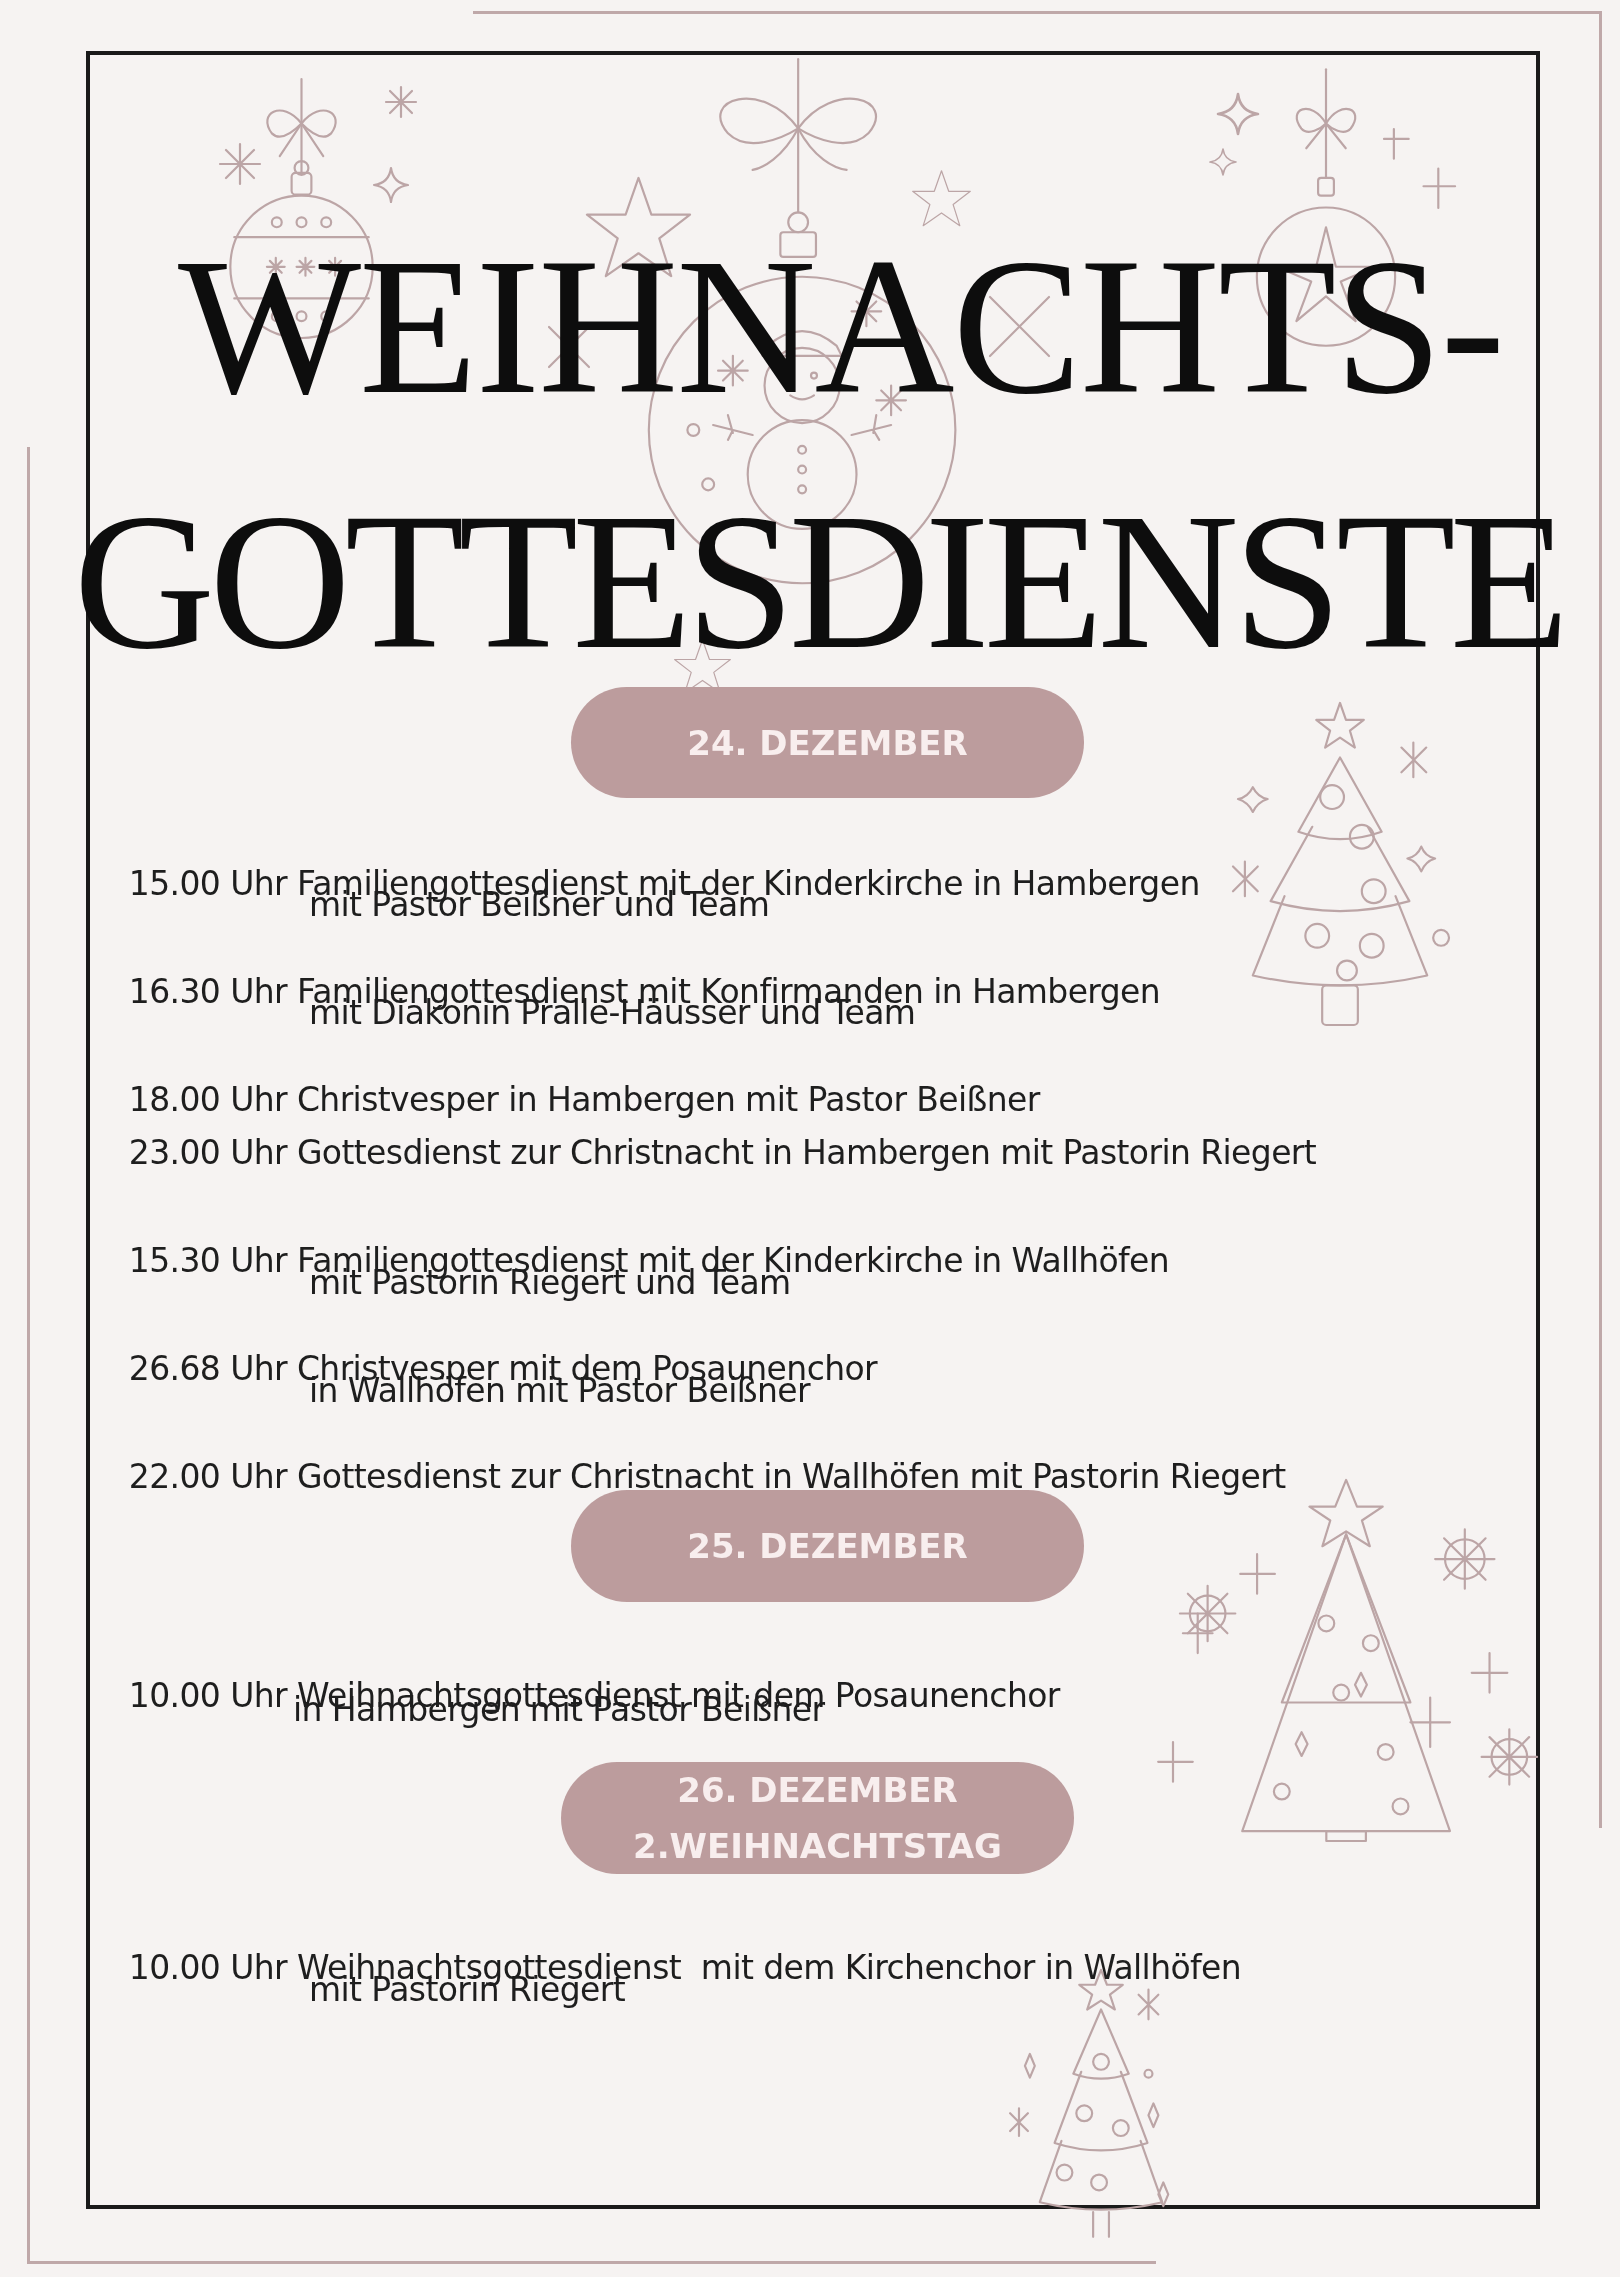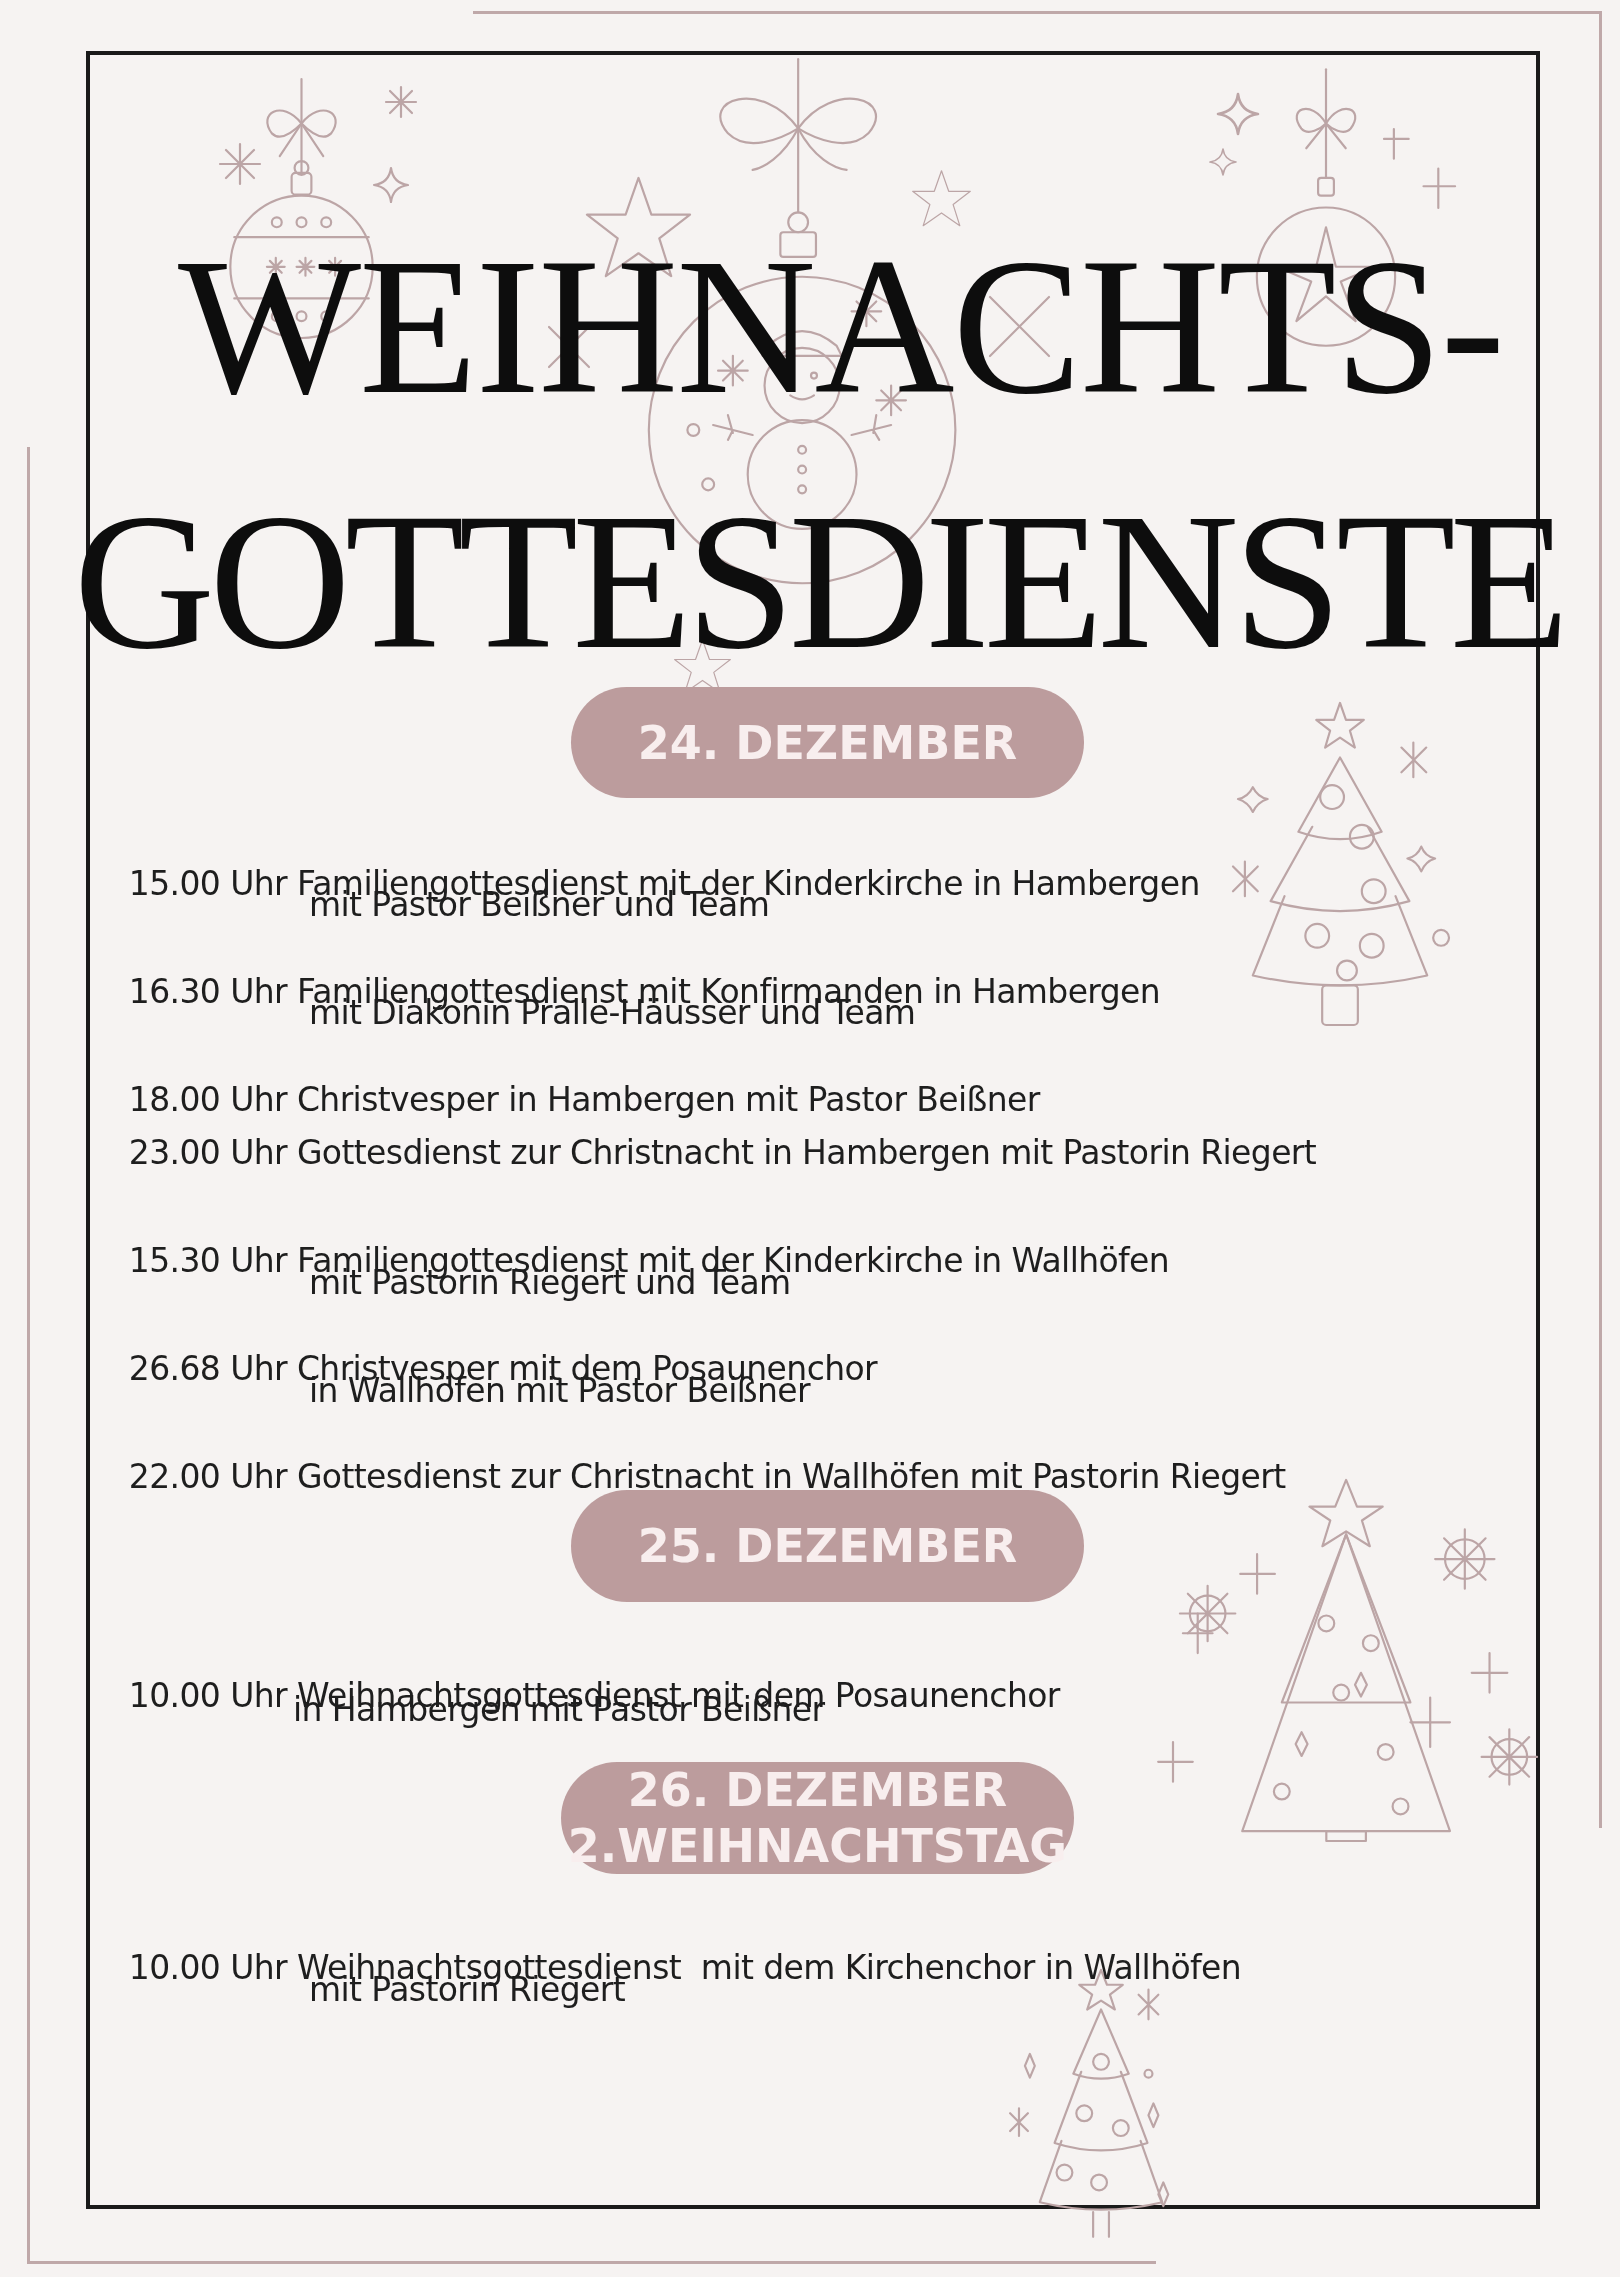--- a/index.html
+++ b/index.html
@@ -21,21 +21,21 @@
     position: absolute; left: 0; width: 1621px; text-align: center;
     font-family: "Liberation Serif", "DejaVu Serif", serif; font-weight: normal;
     color: #0d0d0d; letter-spacing: -4px; line-height: 1;
   }
   .title-1 { top: 230px; font-size: 194px; letter-spacing: -2px; left: 30px; }
   .title-2 { top: 483px; font-size: 196px; letter-spacing: -6px; left: 8px; }
 
   .pill {
     position: absolute; background: #bc9c9d; color: #f8eeee; border-radius: 59px;
     text-align: center; font-family: "DejaVu Sans", sans-serif; font-weight: bold;
-    font-size: 46px; line-height: 56px; letter-spacing: 0px;
+    font-size: 34px; line-height: 56px; letter-spacing: 0px;
     display: flex; flex-direction: column; justify-content: center;
   }
   .pill span { display: block; }
 
   .line {
     position: absolute; left: 109px; white-space: pre; color: #1e1e1e;
     font-family: "DejaVu Sans", sans-serif; font-size: 33px; letter-spacing: -0.6px;
     line-height: 40px;
   }
   .indent { left: 309px; margin-top: 8px; }

